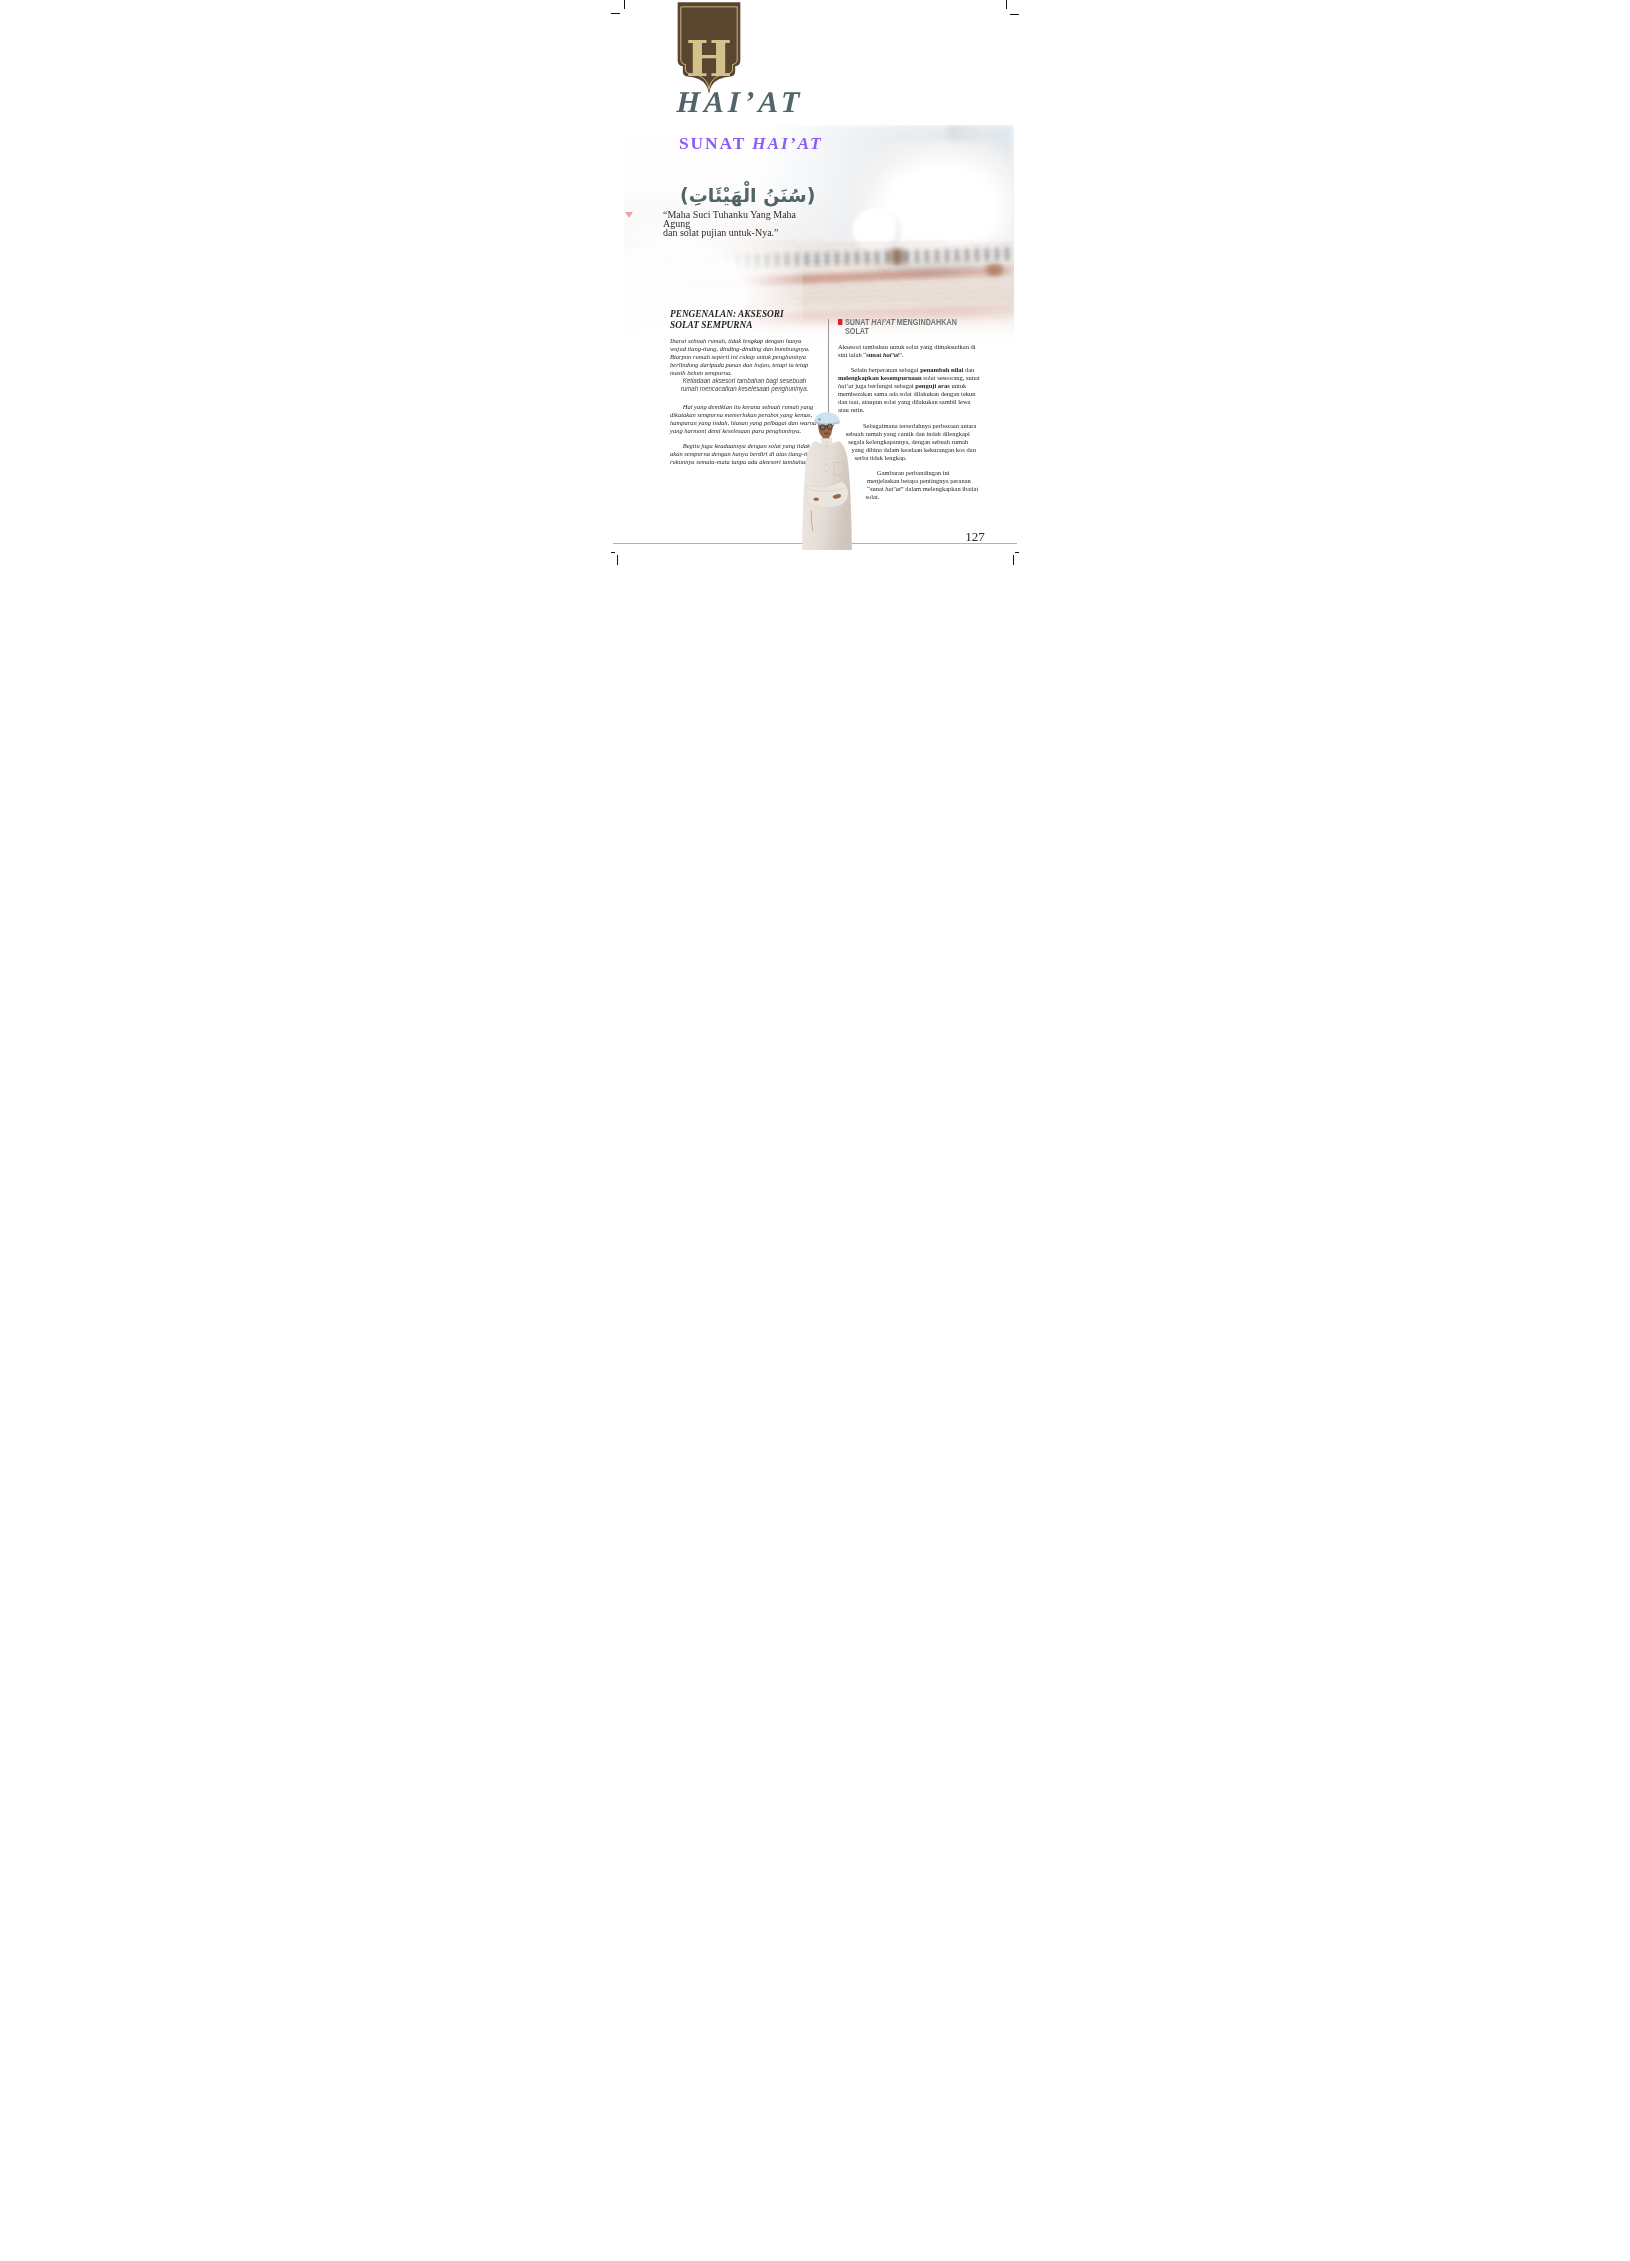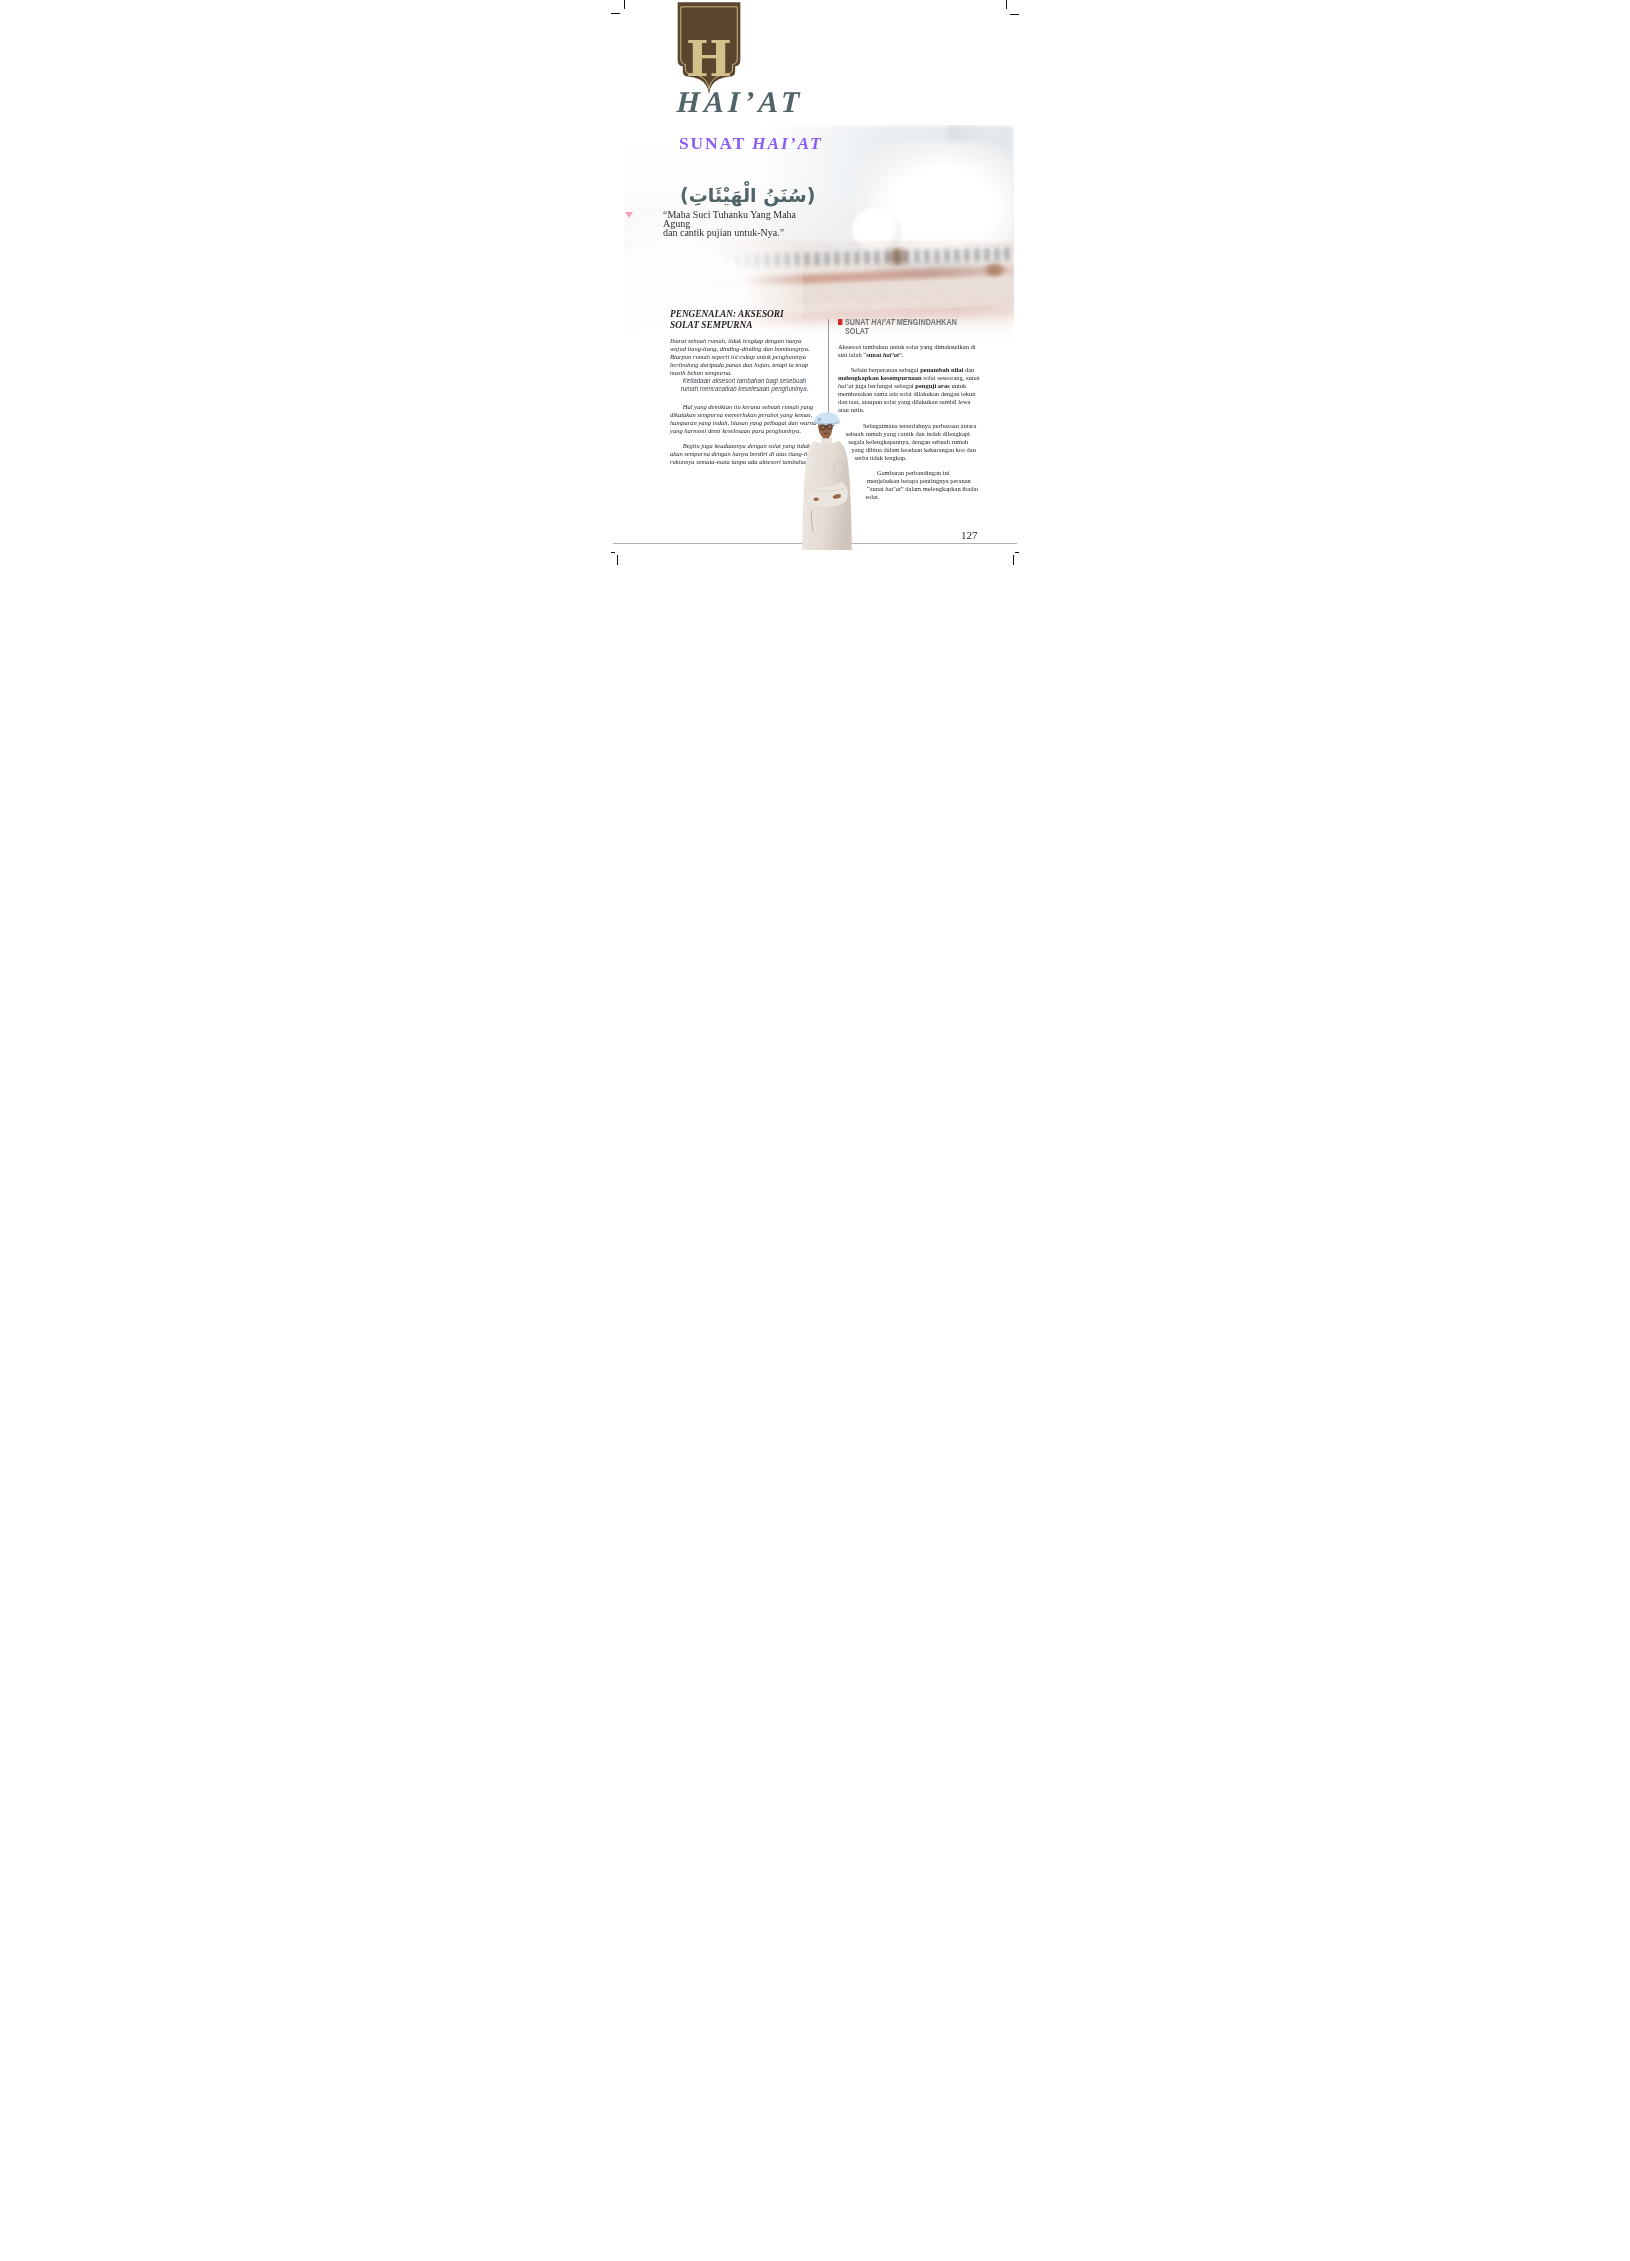--- a/index.html
+++ b/index.html
@@ -75,21 +75,21 @@
   .rbullet{position:absolute;left:0;top:0.9px;width:4.7px;height:6.1px;background:#d8262c;}
   .pullquote{font-family:"Liberation Sans",sans-serif;font-size:7.8px;line-height:9px;color:#3c4650;
          text-align:center;margin:8.5px 0 0 0;padding:0 3.8px;transform:scaleX(.95);}
   .divider{left:217px;top:319px;width:0.7px;height:95px;background:#9c968f;z-index:2;}
   .wrap-spacer{float:left;width:29px;height:83px;shape-margin:1.4px;
          shape-outside:polygon(0 0,56% 0,34% 10%,16% 22%,30% 38%,46% 52%,64% 68%,100% 82%,86% 100%,0 100%);}
 
   
   .man{left:189px;top:410px;width:54px;height:140px;z-index:6;}
 
-  .pagenum{left:350px;top:529px;width:28px;text-align:left;font-size:11px;color:#2b2627;z-index:3;}
+  .pagenum{left:350px;top:529px;width:28px;text-align:center;font-size:13px;color:#2b2627;z-index:3;}
 </style>
 </head>
 <body>
 
 <div class="page">
 
   <div class="mark" style="left:13px;top:0;width:0.5px;height:9.4px;"></div>
   <div class="mark" style="left:0;top:13px;width:9.4px;height:0.5px;"></div>
   <div class="mark" style="right:12.7px;top:0;width:0.5px;height:9.4px;"></div>
   <div class="mark" style="right:0;top:14px;width:9.4px;height:0.5px;"></div>
@@ -124,21 +124,21 @@
       <text x="77" y="158" text-anchor="middle" font-family="DejaVu Serif, serif" font-weight="bold" font-size="104" fill="#d2c18b">H</text>
     </svg>
   </div>
 
   <div class="abs title">HAI’AT</div>
   <div class="abs subtitle"><span>SUNAT </span><span class="it">HAI’AT</span></div>
   <div class="abs arabic">(سُنَنُ الْهَيْئَاتِ)</div>
   <div class="abs pink-tri"></div>
   <div class="abs hero-quote">
     <div>“Maha Suci Tuhanku Yang Maha Agung</div>
-    <div>dan cantik pujian untuk-Nya.”</div>
+    <div>dan solat pujian untuk-Nya.”</div>
   </div>
 
   <div class="abs divider"></div>
 
   <div class="col col-left">
     <h2 class="lhead">PENGENALAN: AKSESORI SOLAT SEMPURNA</h2>
     <p>Ibarat sebuah rumah, tidak lengkap dengan hanya wujud tiang-tiang, dinding-dinding dan bumbungnya. Biarpun rumah seperti ini cukup untuk penghuninya berlindung daripada panas dan hujan, tetapi ia tetap masih belum sempurna.</p>
     <p class="pullquote">Ketiadaan aksesori tambahan bagi sesebuah rumah mencacatkan keselesaan penghuninya.</p>
     <p class="sp indent" style="margin-top:9.4px;">Hal yang demikian itu kerana sebuah rumah yang dikatakan sempurna memerlukan perabot yang kemas, hamparan yang indah, hiasan yang pelbagai dan warna yang harmoni demi keselesaan para penghuninya.</p>
     <p class="sp indent">Begitu juga keadaannya dengan solat yang tidak akan sempurna dengan hanya berdiri di atas tiang-tiang rukunnya semata-mata tanpa ada aksesori tambahan.</p>

